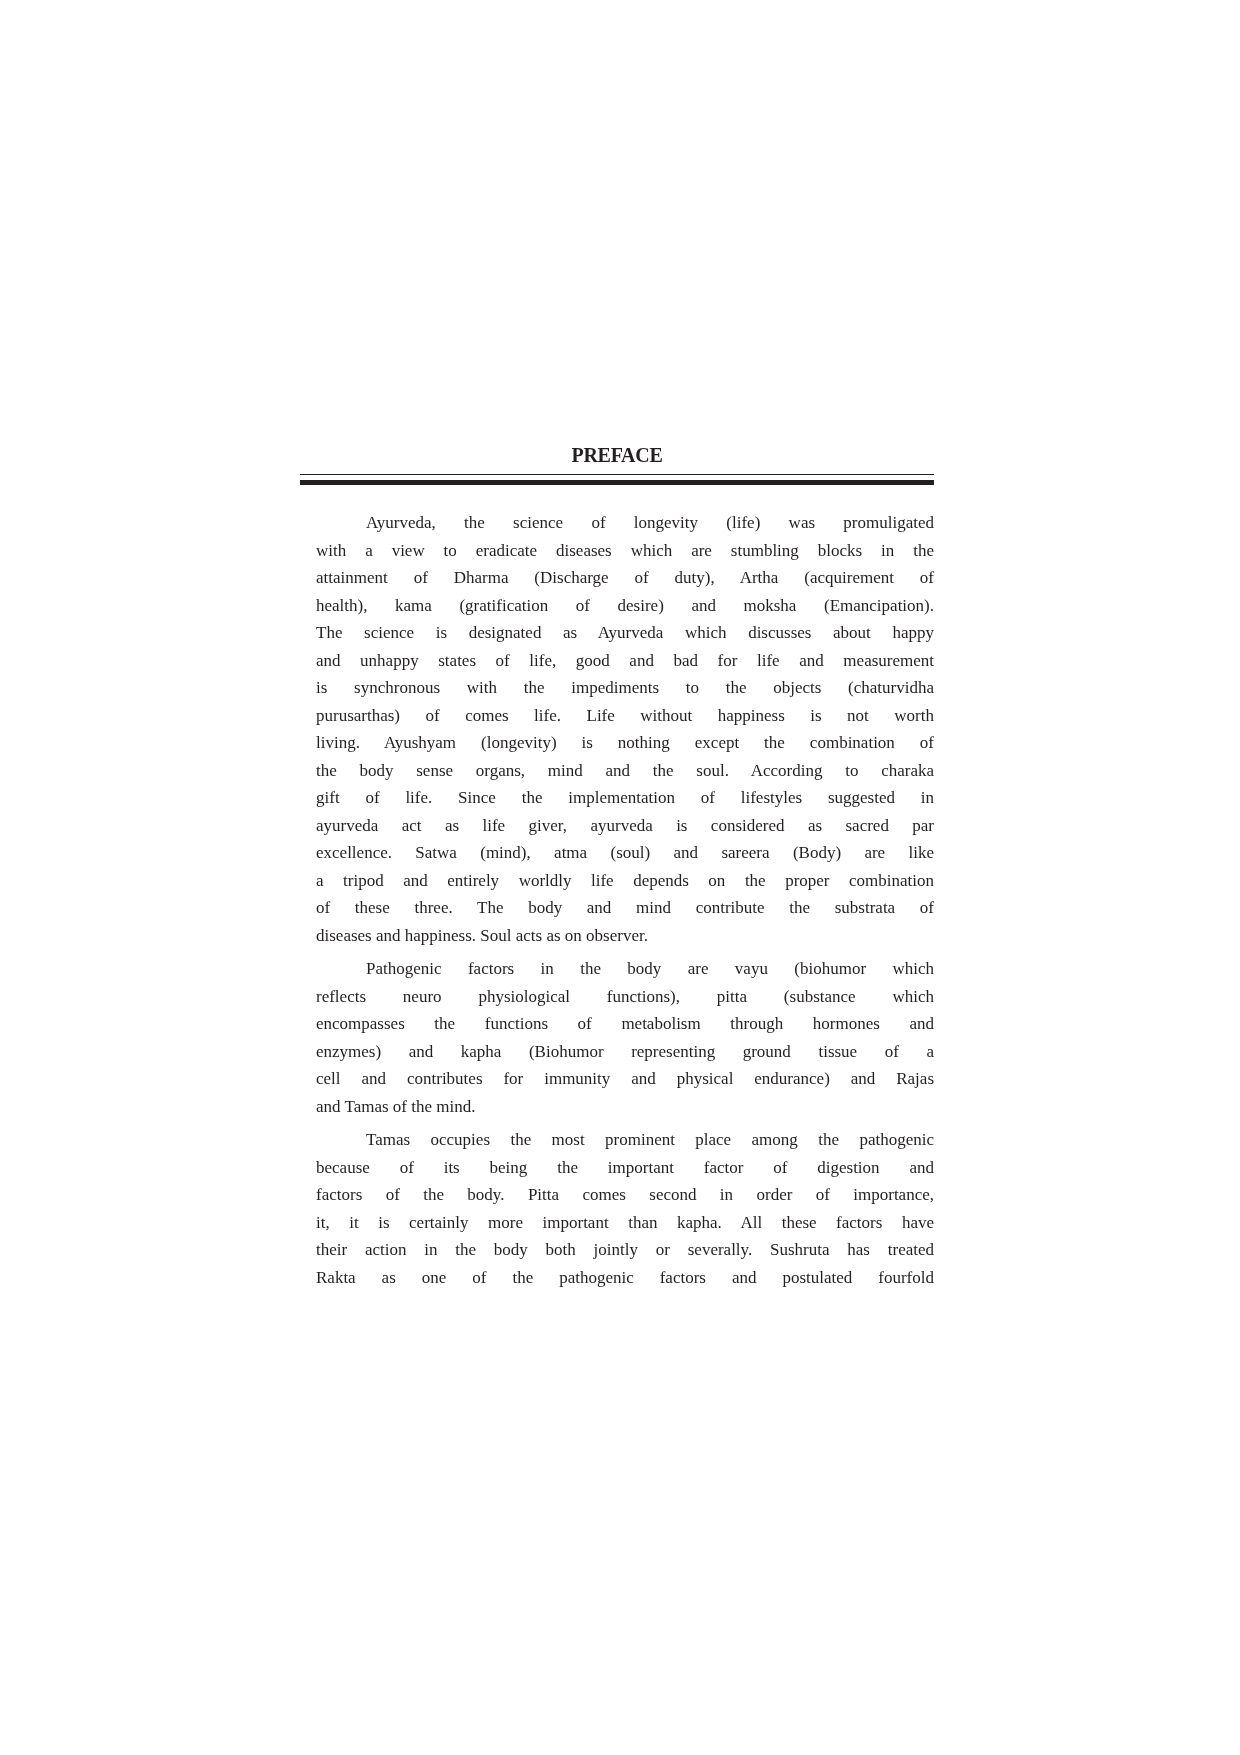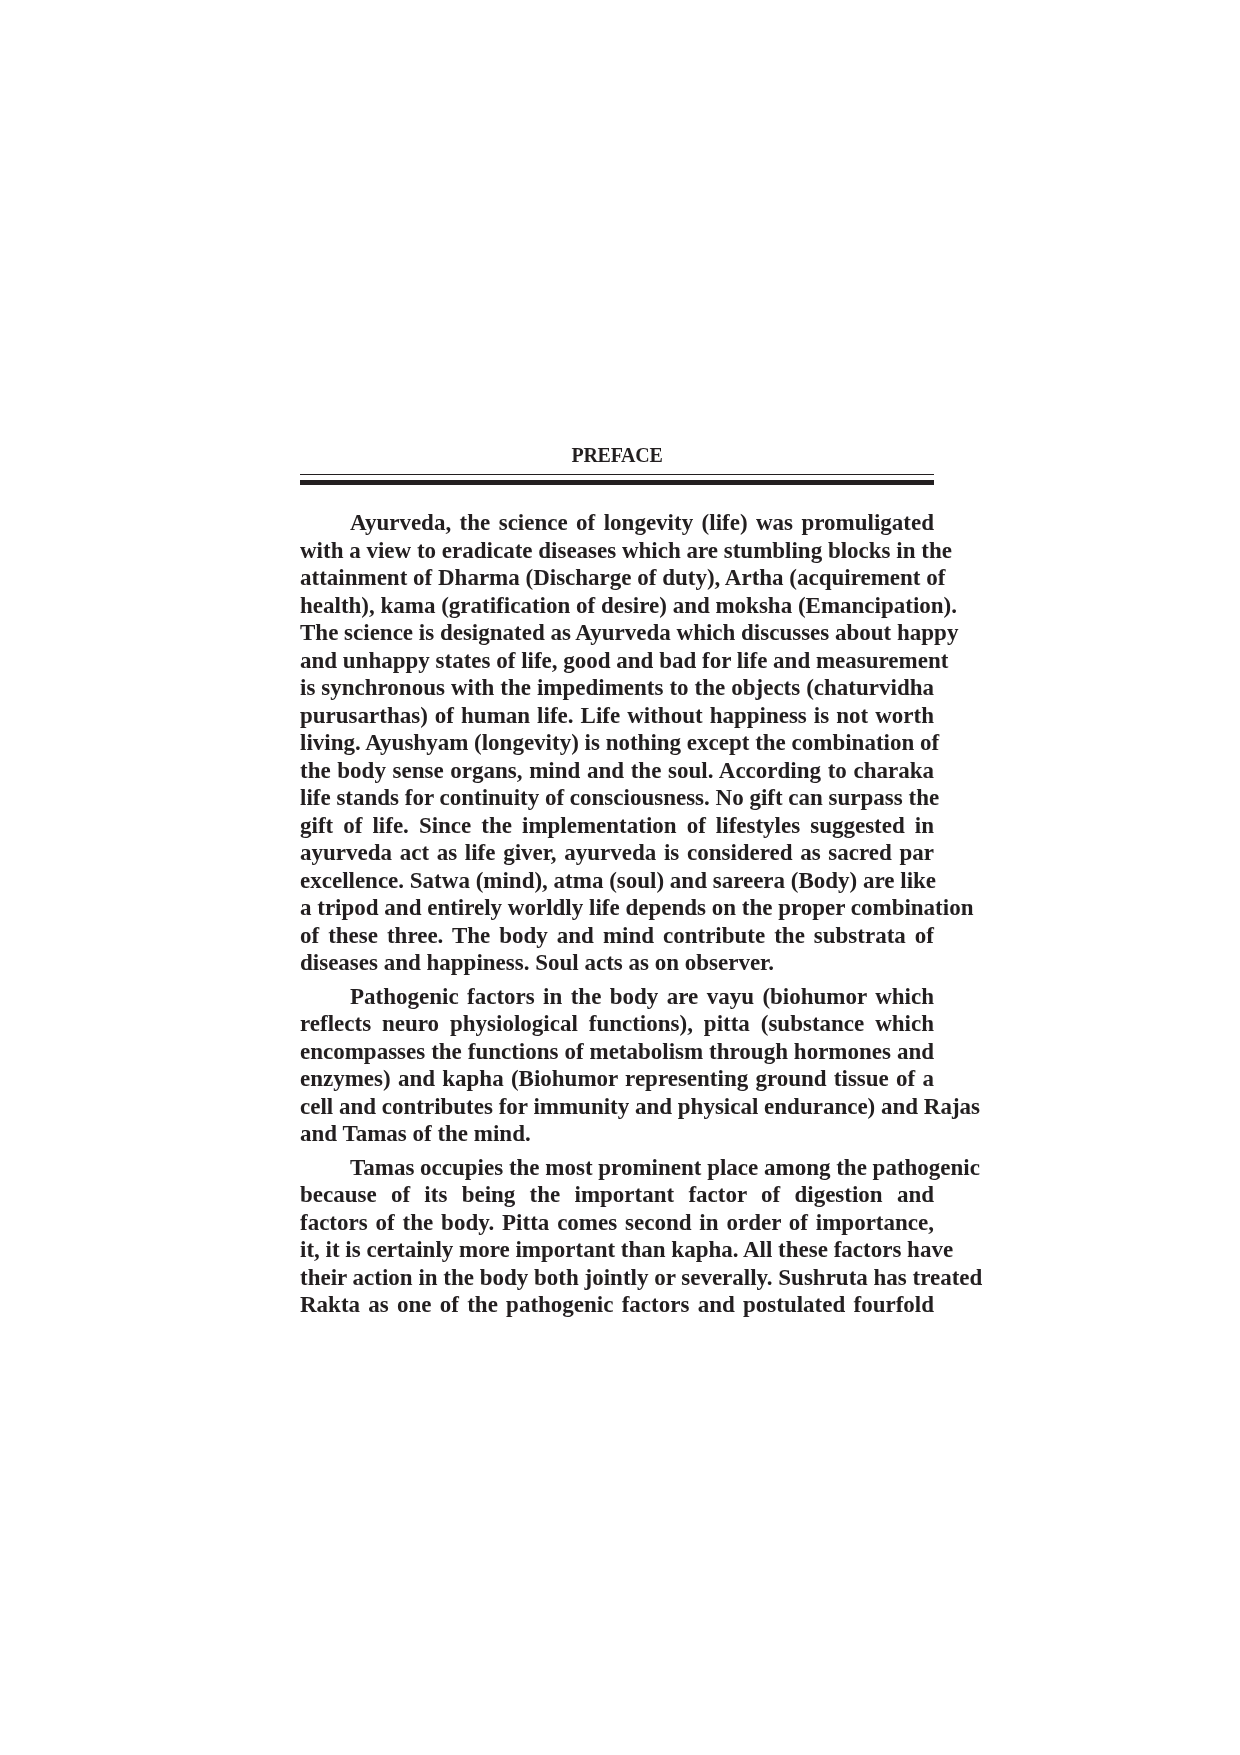--- a/index.html
+++ b/index.html
@@ -37,26 +37,25 @@
     }
     .rule-thick {
       margin-top: 5px;
       height: 5px;
       background: #231f20;
     }
     .body-text {
       margin-top: 24px;
     }
     .para {
-      margin: 0 0 6px 0;
-      font-size: 23px;
+      margin: 0 0 6px 16px;
+      font-size: 17px;
       line-height: 27.5px;
       text-align: justify;
       text-indent: 50px;
-      font-weight: bold;
     }
     .line {
       display: block;
       text-align: justify;
       text-align-last: justify;
       white-space: nowrap;
     }
     .line.last {
       text-align-last: left;
     }
@@ -71,24 +70,23 @@
 
   <div class="body-text">
     <p class="para" style="text-indent: 0px;">
         <span class="line" style="text-indent: 50px;">Ayurveda, the science of longevity (life) was promuligated</span>
         <span class="line">with a view to eradicate diseases which are stumbling blocks in the</span>
         <span class="line">attainment of Dharma (Discharge of duty), Artha (acquirement of</span>
         <span class="line">health), kama (gratification of desire) and moksha (Emancipation).</span>
         <span class="line">The science is designated as Ayurveda which discusses about happy</span>
         <span class="line">and unhappy states of life, good and bad for life and measurement</span>
         <span class="line">is synchronous with the impediments to the objects (chaturvidha</span>
-        <span class="line">purusarthas) of human life. Life without happiness is not worth</span>
+        <span class="line">purusarthas) of comes life. Life without happiness is not worth</span>
         <span class="line">living. Ayushyam (longevity) is nothing except the combination of</span>
         <span class="line">the body sense organs, mind and the soul. According to charaka</span>
-        <span class="line">life stands for continuity of consciousness. No gift can surpass the</span>
         <span class="line">gift of life. Since the implementation of lifestyles suggested in</span>
         <span class="line">ayurveda act as life giver, ayurveda is considered as sacred par</span>
         <span class="line">excellence. Satwa (mind), atma (soul) and sareera (Body) are like</span>
         <span class="line">a tripod and entirely worldly life depends on the proper combination</span>
         <span class="line">of these three. The body and mind contribute the substrata of</span>
         <span class="line last">diseases and happiness. Soul acts as on observer.</span>
       </p>
     <p class="para" style="text-indent: 0px;">
         <span class="line" style="text-indent: 50px;">Pathogenic factors in the body are vayu (biohumor which</span>
         <span class="line">reflects neuro physiological functions), pitta (substance which</span>

